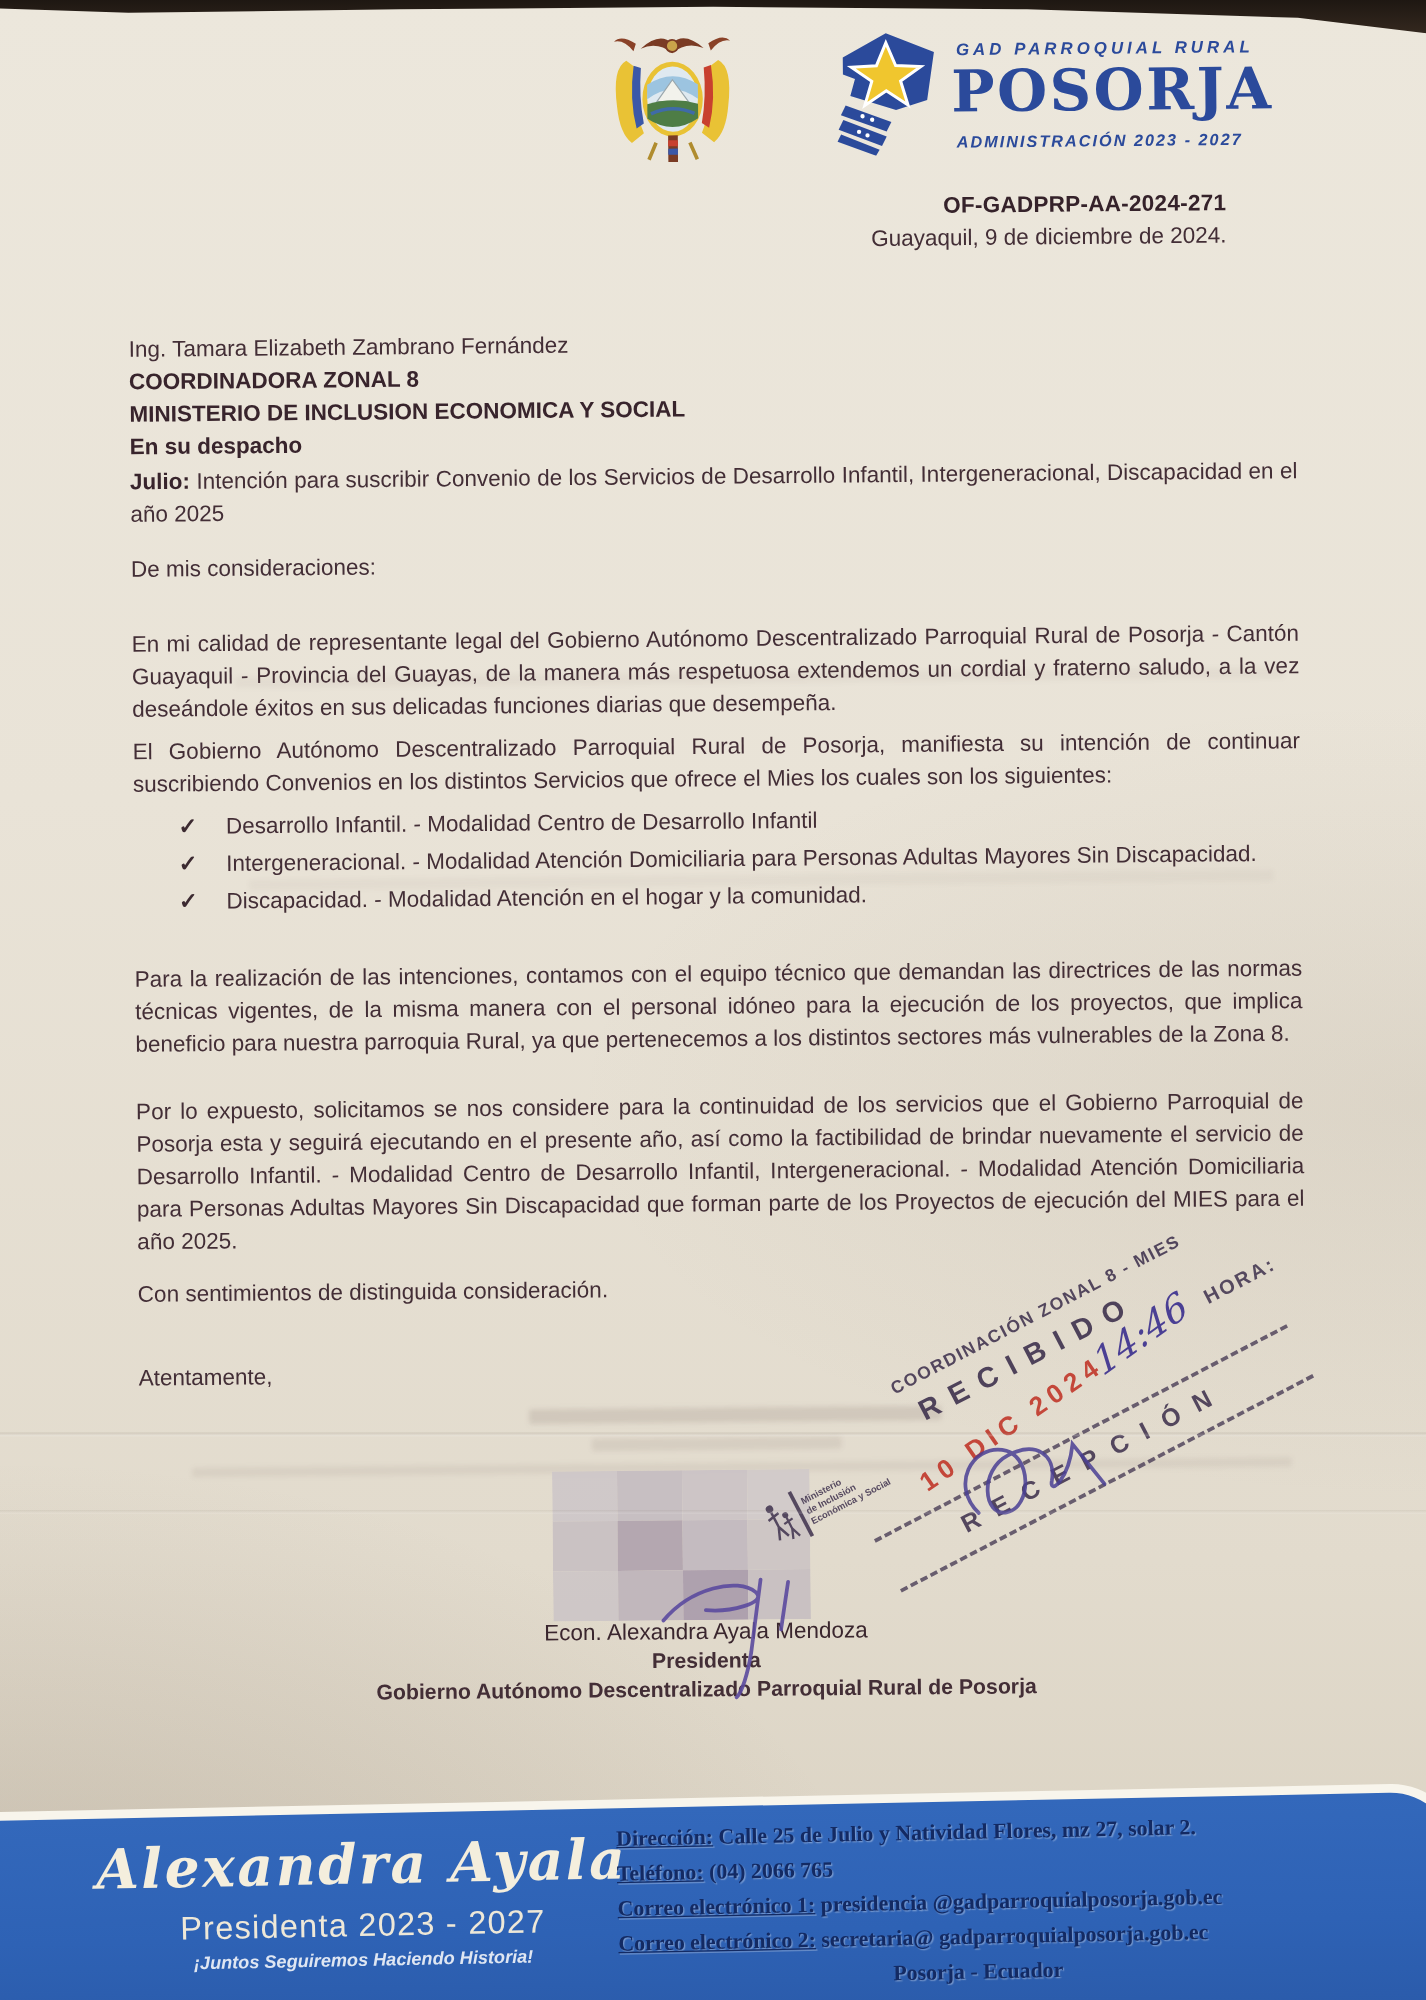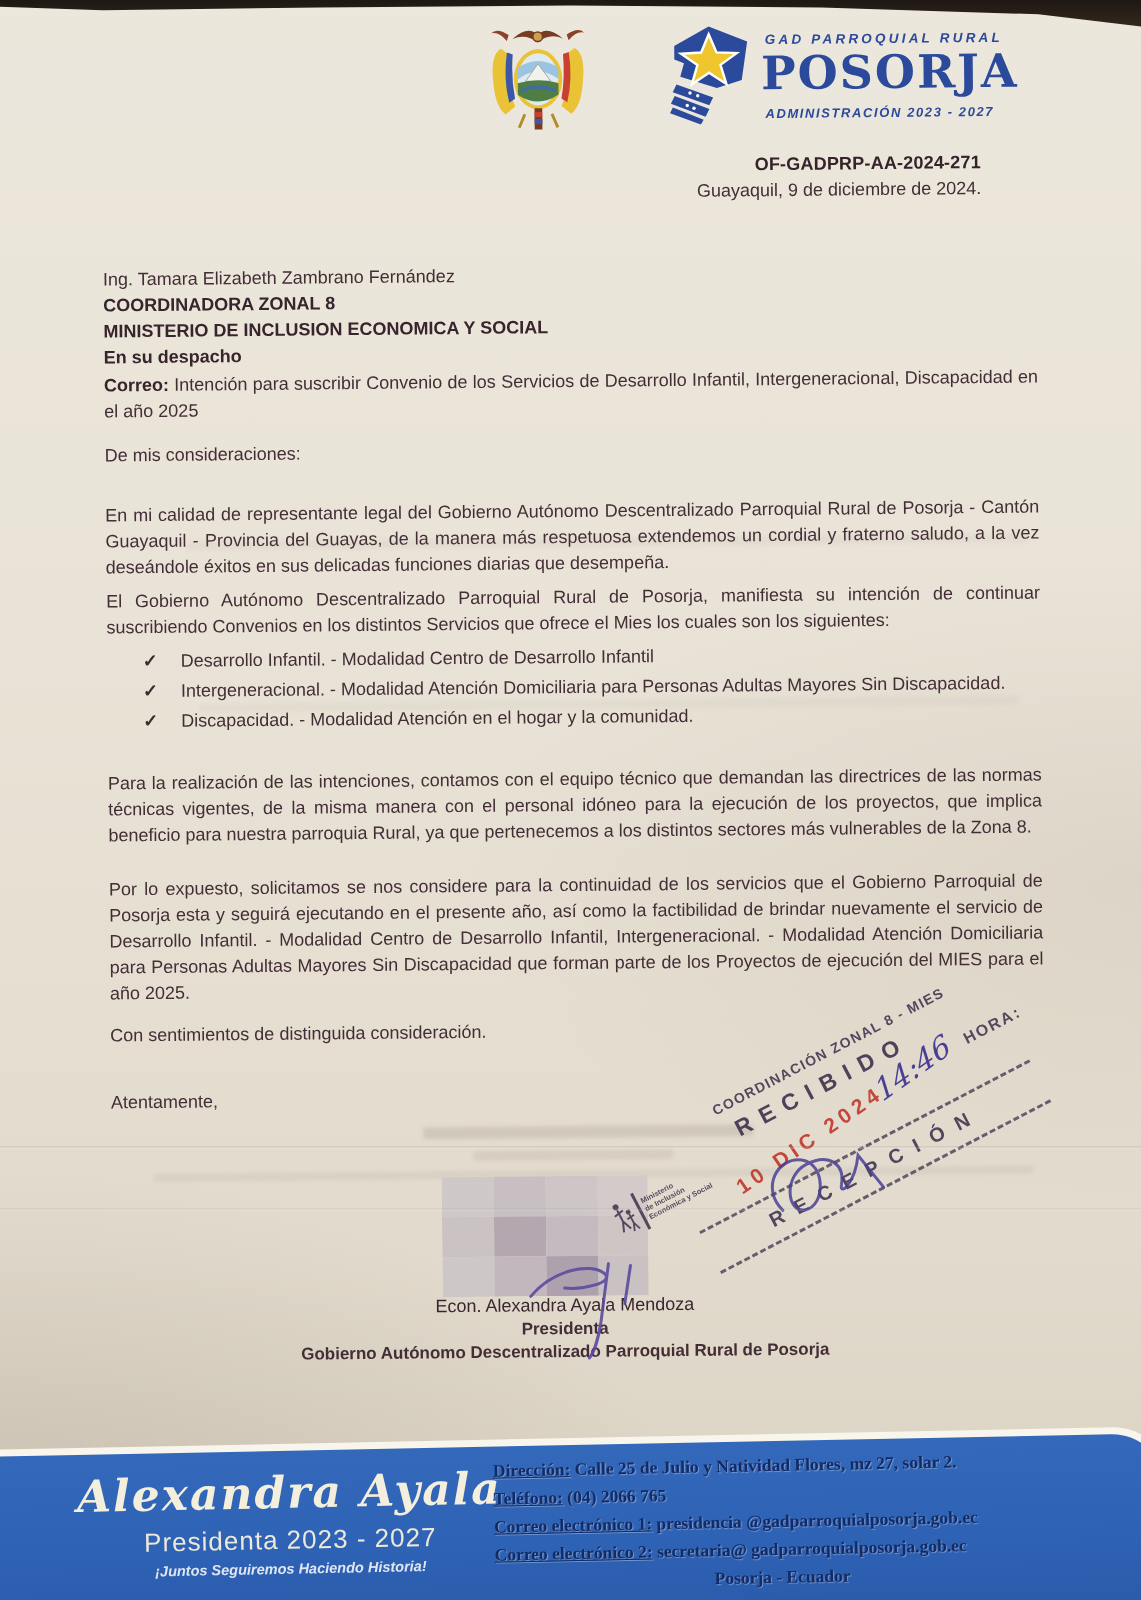--- a/index.html
+++ b/index.html
@@ -158,21 +158,21 @@
     </div>
 
     <div class="blk recipient">
       <div>Ing. Tamara Elizabeth Zambrano Fernández</div>
       <div class="b">COORDINADORA ZONAL 8</div>
       <div class="b">MINISTERIO DE INCLUSION ECONOMICA Y SOCIAL</div>
       <div class="b">En su despacho</div>
     </div>
 
     <div class="blk subject just">
-      <b>Correo:</b>
+      <b>Julio:</b>
       <span>Intención para suscribir Convenio de los Servicios de Desarrollo Infantil, Intergeneracional, Discapacidad en el año 2025</span>
     </div>
 
     <div class="blk greeting">De mis consideraciones:</div>
 
     <div class="blk p1 just">En mi calidad de representante legal del Gobierno Autónomo Descentralizado Parroquial Rural de Posorja - Cantón Guayaquil - Provincia del Guayas, de la manera más respetuosa extendemos un cordial y fraterno saludo, a la vez deseándole éxitos en sus delicadas funciones diarias que desempeña.</div>
     <div class="blk p2 just">El Gobierno Autónomo Descentralizado Parroquial Rural de Posorja, manifiesta su intención de continuar suscribiendo Convenios en los distintos Servicios que ofrece el Mies los cuales son los siguientes:</div>
 
     <div class="blk bullets">
       <div class="li">

